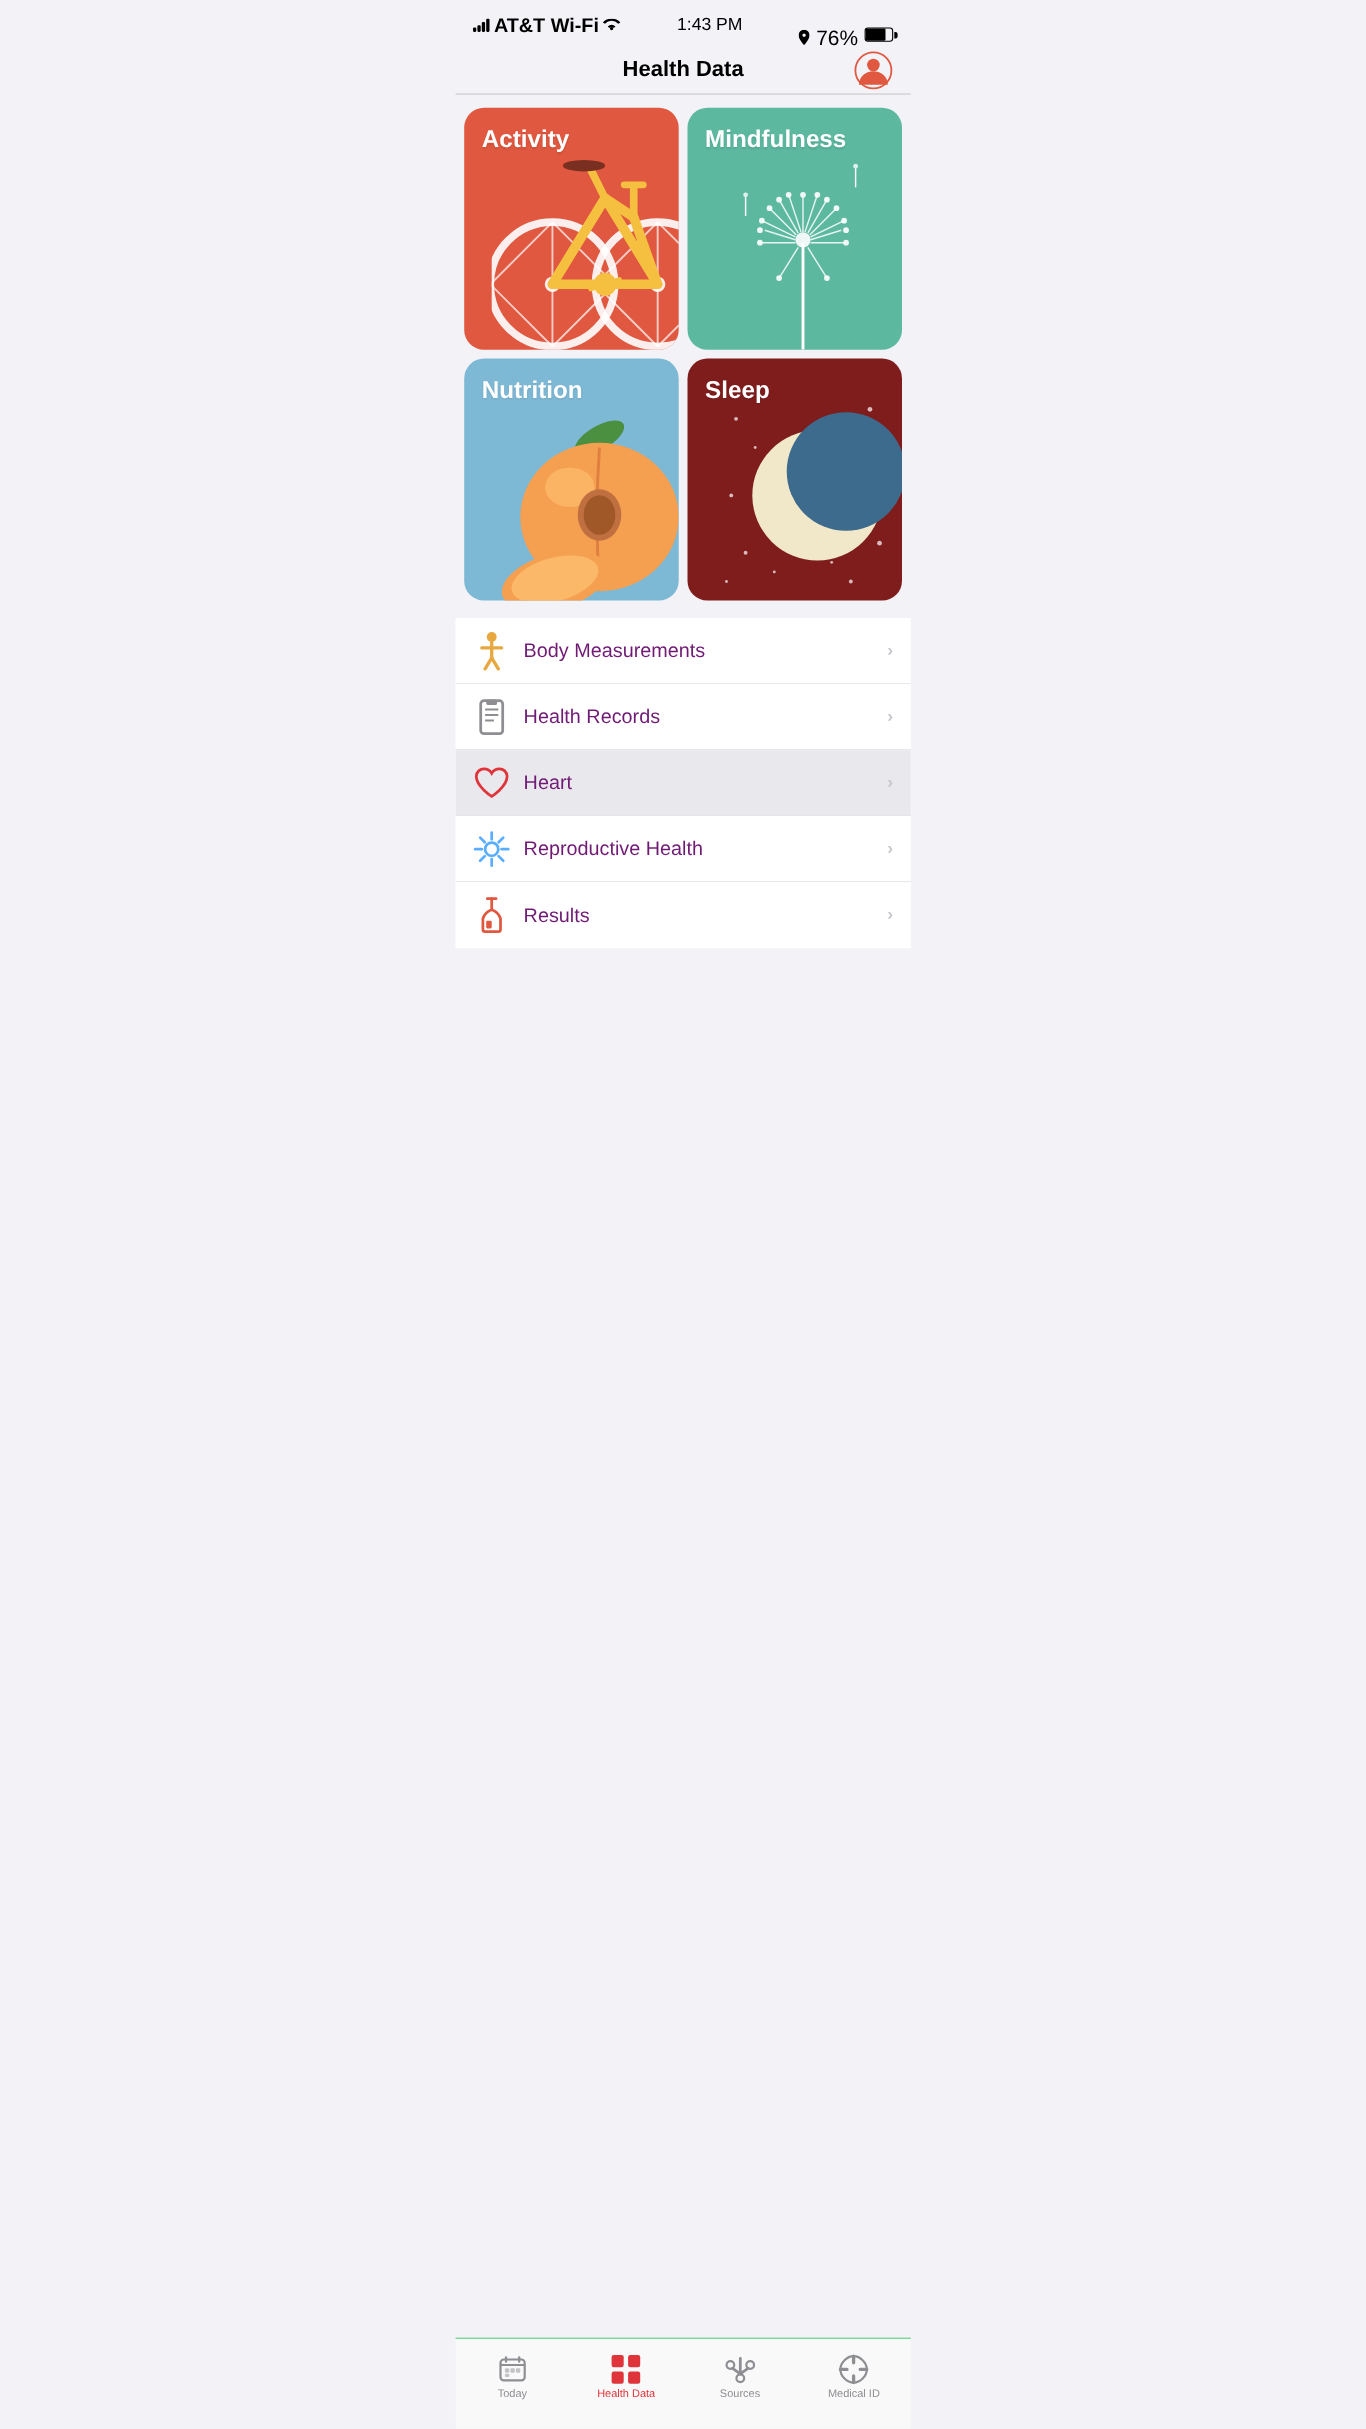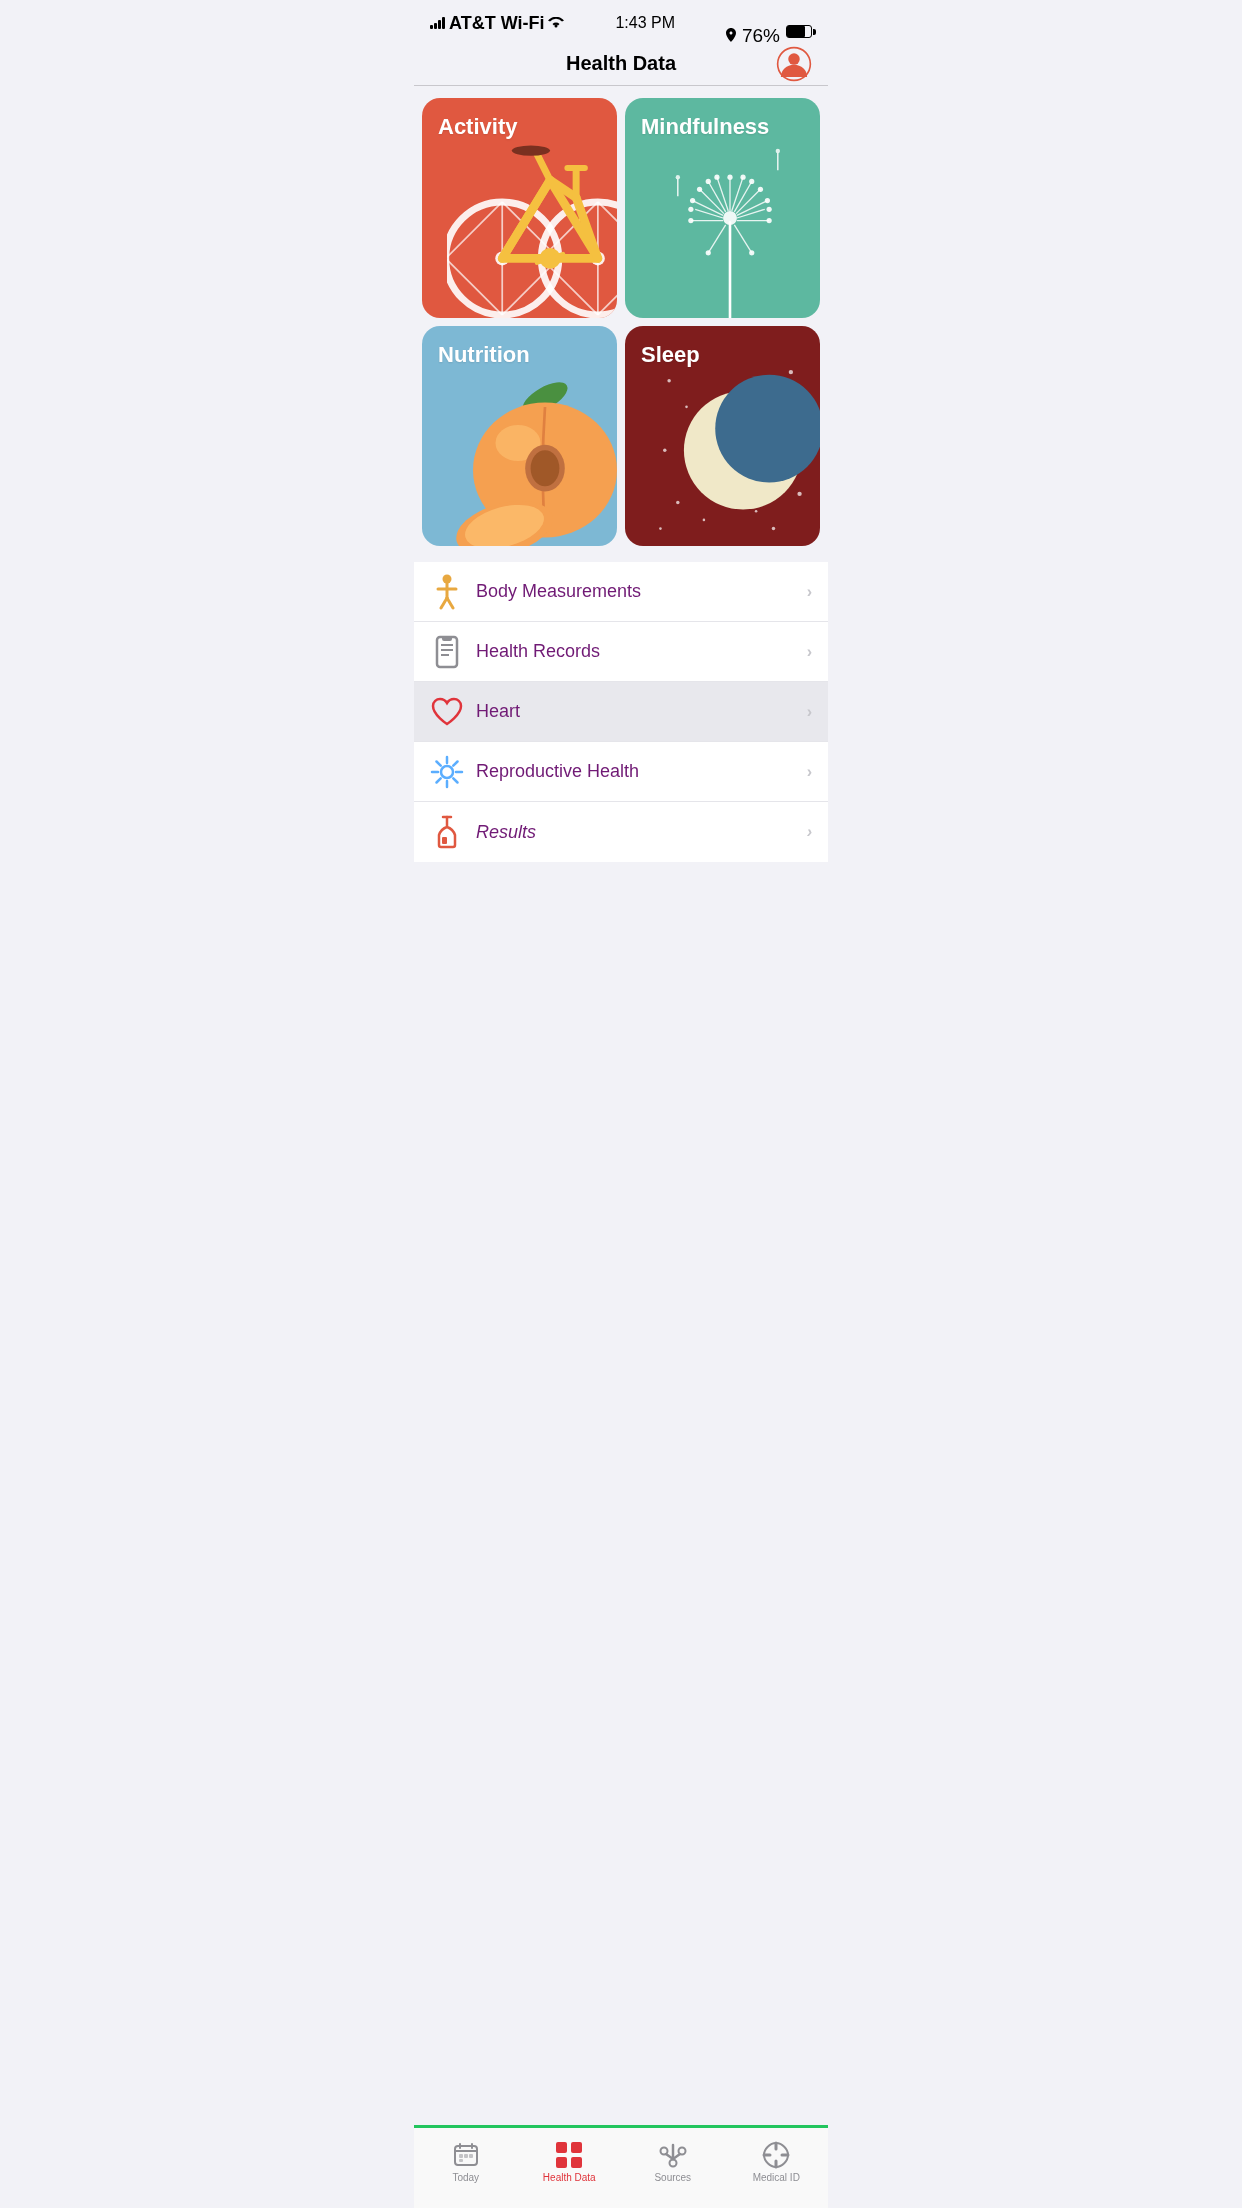--- a/index.html
+++ b/index.html
@@ -153,21 +153,20 @@
       position: relative;
       background: #fff;
     }
 
     .list-item.highlighted {
       background: #e8e8ed;
     }
 
     .list-item:last-child {
       border-bottom: none;
-      font-style: italic;
     }
 
     .list-icon {
       width: 34px;
       height: 34px;
       display: flex;
       align-items: center;
       justify-content: center;
       margin-right: 12px;
       flex-shrink: 0;
@@ -182,21 +181,21 @@
     .chevron {
       color: #c7c7cc;
       font-size: 16px;
       font-weight: 600;
     }
 
     
     .tab-bar {
       display: flex;
       background: rgba(249,249,249,0.95);
-      border-top: 3px solid #22c55e;
+      border-top: 1px solid #22c55e;
       position: fixed;
       bottom: 0;
       left: 50%;
       transform: translateX(-50%);
       width: 414px;
       height: 83px;
       padding-bottom: 20px;
     }
 
     .tab-item {

